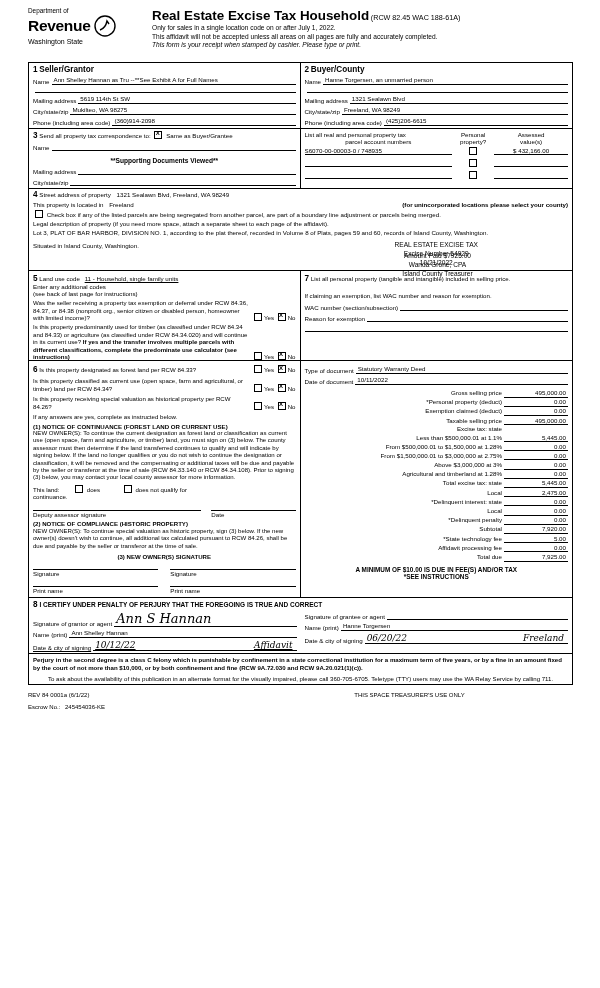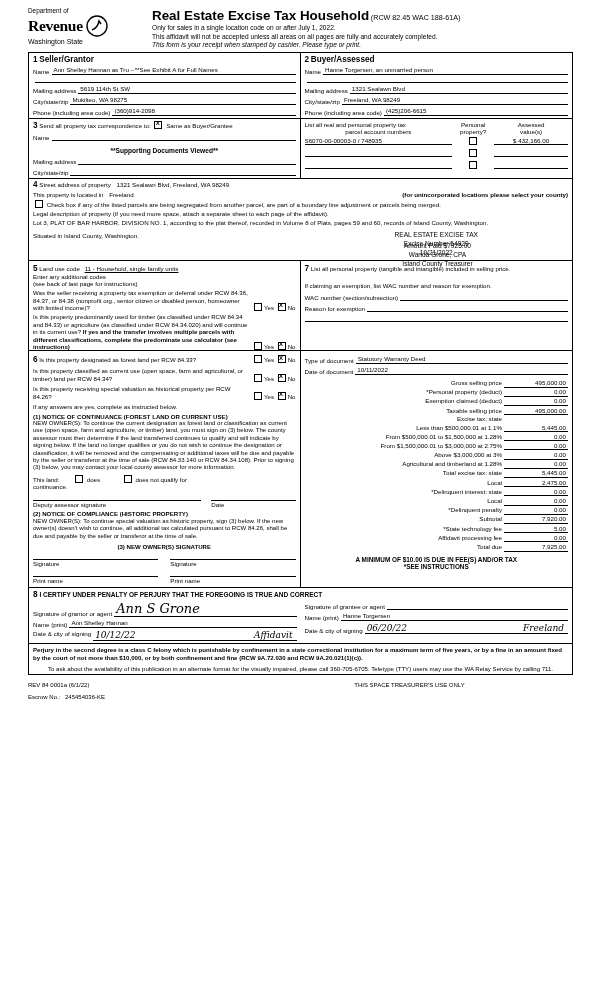--- a/index.html
+++ b/index.html
@@ -12,35 +12,35 @@
     position:relative;
     overflow:hidden;
   }
   .page { position:relative; width:600px; height:988px; padding:0; box-sizing:border-box; }
   .wrap { position:absolute; left:28px; top:8px; width:545px; }
 
   
   .hdr { display:flex; align-items:flex-start; }
   .dor { width:118px; line-height:1.05; }
   .dor .d1 { font-size:6.4px; }
-  .dor .d2 { font-size:15.5px; font-weight:bold; letter-spacing:-0.3px;font-family:Liberation Serif, serif; }
+  .dor .d2 { font-size:15.5px; font-weight:bold; letter-spacing:-0.3px; }
   .dor .d3 { font-size:7px; }
   .dor-logo { display:inline-block; vertical-align:top; margin-left:3px; }
   .hdr-right { flex:1; padding-left:6px; }
   .title { font-size:13.4px; font-weight:bold; display:inline; }
   .title-sub { font-size:7.2px; display:inline; }
   .hdr-lines { font-size:6.6px; line-height:1.3; margin-top:1px; }
   .ital { font-style:italic; }
   .formno { font-size:11px; font-weight:bold; margin-top:5px; }
   .formrow { display:flex; align-items:flex-start; margin-top:4px; }
   .formrow .fl { width:118px; }
   .formrow .fr { flex:1; font-size:6.2px; padding-top:4px; }
 
   
-  .mainbox { border:1.1px solid #000; margin-top:2px; }
+  .mainbox { border:1.1px solid #000; margin-top:12px; }
   .two { display:flex; }
   .colL { width:50%; box-sizing:border-box; padding:2px 4px 0 4px; border-right:1px solid #000; }
   .colR { width:50%; box-sizing:border-box; padding:2px 4px 0 4px; }
   .secnum { font-weight:bold; font-size:8.2px; }
   .fieldline { display:flex; align-items:flex-end; margin-top:2px; font-size:6.2px; }
   .fieldlabel { white-space:nowrap; }
   .fill { flex:1; border-bottom:0.8px solid #000; margin-left:2px; padding-left:2px; min-height:8px; }
   .hr { border-top:1px solid #000; }
   .hr2 { border-top:1.1px solid #000; }
 
@@ -134,21 +134,21 @@
               <span class="fieldlabel">City/state/zip</span>
               <span class="fill val">Mukilteo, WA 98275</span>
             </div>
         <div class="fieldline" style="margin-bottom:2px;">
               <span class="fieldlabel">Phone (including area code)</span>
               <span class="fill val">(360)914-2098</span>
             </div>
       </div>
       <div class="colR">
         <div><span class="secnum">2</span>
-          <span class="secnum">Buyer/Assessed</span></div>
+          <span class="secnum">Buyer/County</span></div>
         <div class="fieldline">
               <span class="fieldlabel">Name</span>
               <span class="fill val">Hanne Torgersen, an unmarried person</span>
             </div>
         <div style="height:7px;border-bottom:0.8px solid #000;margin-left:2px;"></div>
         <div class="fieldline">
               <span class="fieldlabel">Mailing address</span>
               <span class="fill val">1321 Sealawn Blvd</span>
             </div>
         <div class="fieldline">
@@ -482,27 +482,27 @@
     <div class="hr2"></div>
 
     <div class="perj">
       <span class="secnum">8</span>
       <span>I CERTIFY UNDER PENALTY OF PERJURY THAT THE FOREGOING IS TRUE AND CORRECT</span>
     </div>
     <div class="sigrow">
       <div class="sigcol">
         <div style="display:flex;align-items:flex-end;">
           <span>Signature of grantor or agent</span>
-          <span class="fill handbig" style="border-bottom:0.8px solid #000;">Ann S Grone</span>
+          <span class="fill handbig" style="border-bottom:0.8px solid #000;">Ann S Hannan</span>
         </div>
         <div style="display:flex;align-items:flex-end;margin-top:2px;">
           <span>Name (print)</span>
           <span class="fill val">Ann Shelley Hannan</span>
         </div>
-        <div style="display:flex;margin-top:2px;padding-bottom:2px;">
+        <div style="display:flex;align-items:flex-end;margin-top:2px;padding-bottom:2px;text-decoration:underline;">
           <span>Date &amp; city of signing</span>
           <span class="fill hand">10/12/22</span>
           <span class="hand" style="border-bottom:0.8px solid #000;padding:0 4px;">Affidavit</span>
         </div>
       </div>
       <div class="sigcol">
         <div style="display:flex;align-items:flex-end;">
           <span>Signature of grantee or agent</span>
           <span class="fill handbig" style="border-bottom:0.8px solid #000;"></span>
         </div>

